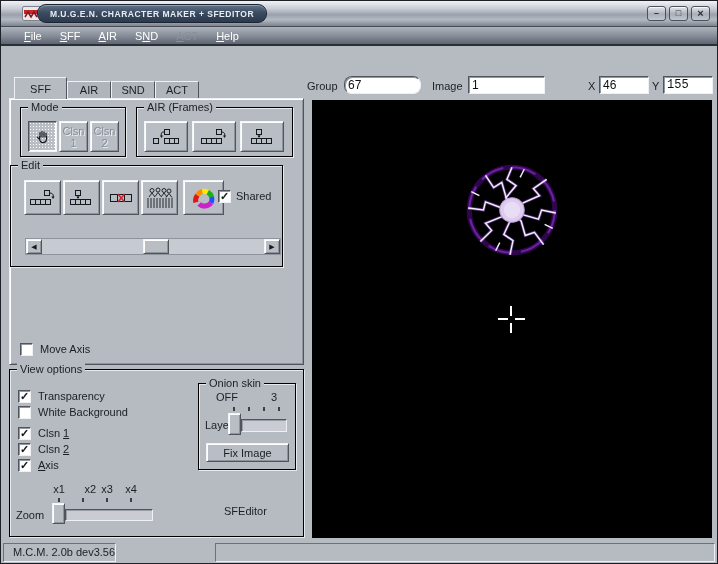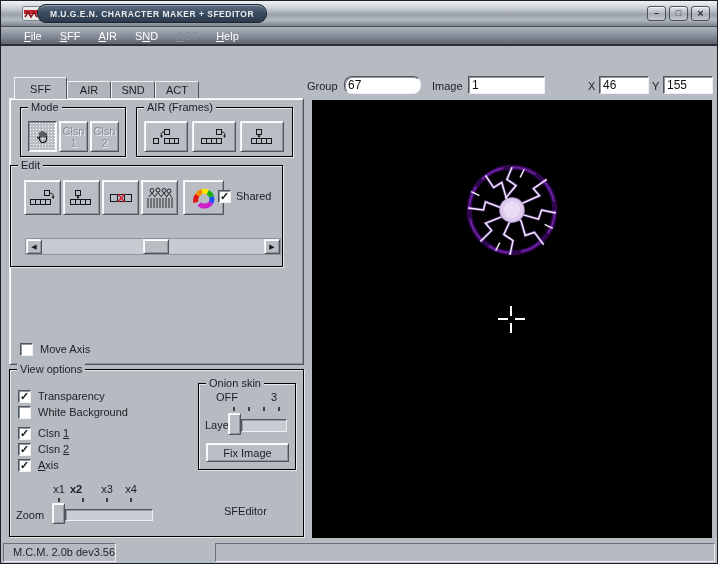--- a/index.html
+++ b/index.html
@@ -378,42 +378,42 @@
       <div class="tick abs" style="left:49px; top:23px;"></div>
       <div class="tick abs" style="left:64px; top:23px;"></div>
       <div class="tick abs" style="left:79px; top:23px;"></div>
       <div class="lbl abs" style="left:6px; top:35px;">Layers</div>
       <div class="slider-track abs" style="left:42px; top:35px; width:46px; height:13px;"></div>
       <div class="slider-thumb abs" style="left:29px; top:29px; width:13px; height:22px;"></div>
       <div class="btn3d abs" style="left:7px; top:59px; width:83px; height:19px; font-size:11px; color:#1c1f24;">Fix Image</div>
     </div>
 
     <div class="lbl abs" style="left:36px; top:113px; width:26px; text-align:center;">x1</div>
-    <div class="lbl abs" style="left:60px; top:113px; width:26px; text-align:left;font-weight:bold;">x2</div>
+    <div class="lbl abs" style="left:60px; top:113px; width:26px; text-align:right;">x2</div>
     <div class="lbl abs" style="left:84px; top:113px; width:26px; text-align:center;">x3</div>
     <div class="lbl abs" style="left:108px; top:113px; width:26px; text-align:center;">x4</div>
     <div class="tick abs" style="left:48px; top:128px;"></div>
     <div class="tick abs" style="left:72px; top:128px;"></div>
     <div class="tick abs" style="left:96px; top:128px;"></div>
     <div class="tick abs" style="left:120px; top:128px;"></div>
     <div class="lbl abs" style="left:6px; top:139px;">Zoom</div>
     <div class="slider-track abs" style="left:55px; top:139px; width:88px; height:12px;"></div>
     <div class="slider-thumb abs" style="left:42px; top:133px; width:13px; height:21px;"></div>
 
     <div class="lbl abs" style="left:214px; top:135px;">SFEditor</div>
   </div>
 
   <div class="lbl abs" style="left:306px; top:79px;">Group</div>
   <input class="field abs" style="left: 343px; top: 75px; width: 77px; border-radius: 8px;" value="67">
   <div class="lbl abs" style="left:431px; top:79px;">Image</div>
   <input class="field abs" style="left: 467px; top: 75px; width: 77px;" value="1">
   <div class="lbl abs" style="left:587px; top:79px;">X</div>
   <input class="field abs" style="left: 598px; top: 75px; width: 50px;" value="46">
   <div class="lbl abs" style="left:651px; top:79px;">Y</div>
-  <input class="field abs" style="left: 662px; top: 75px; width: 50px;" value="155">
+  <input class="field abs" style="left: 662px; top: 75px; width: 50px; font-family: Liberation Mono, monospace;" value="155">
 
   <div id="canvas" class="abs">
     <div class="abs" style="left:147px; top:57px;">
       <svg width="106" height="106" viewBox="0 0 104 104">
         <circle cx="52" cy="52" r="42" fill="none" stroke="#2f0650" stroke-width="5" opacity="0.95"></circle>
         <circle cx="52" cy="52" r="42" fill="none" stroke="#6b21a0" stroke-width="2" stroke-dasharray="24 9"></circle>
         <g fill="none" stroke="#8a4fc6" stroke-width="3" opacity="0.55" stroke-linejoin="miter">
           <path d="M52 10 L47 22 L56 28 L46 40 L52 49"></path>
           <path d="M86 22 L73 31 L79 38 L63 45 L57 51"></path>
           <path d="M95 55 L81 52 L78 61 L64 57 L58 54"></path>

